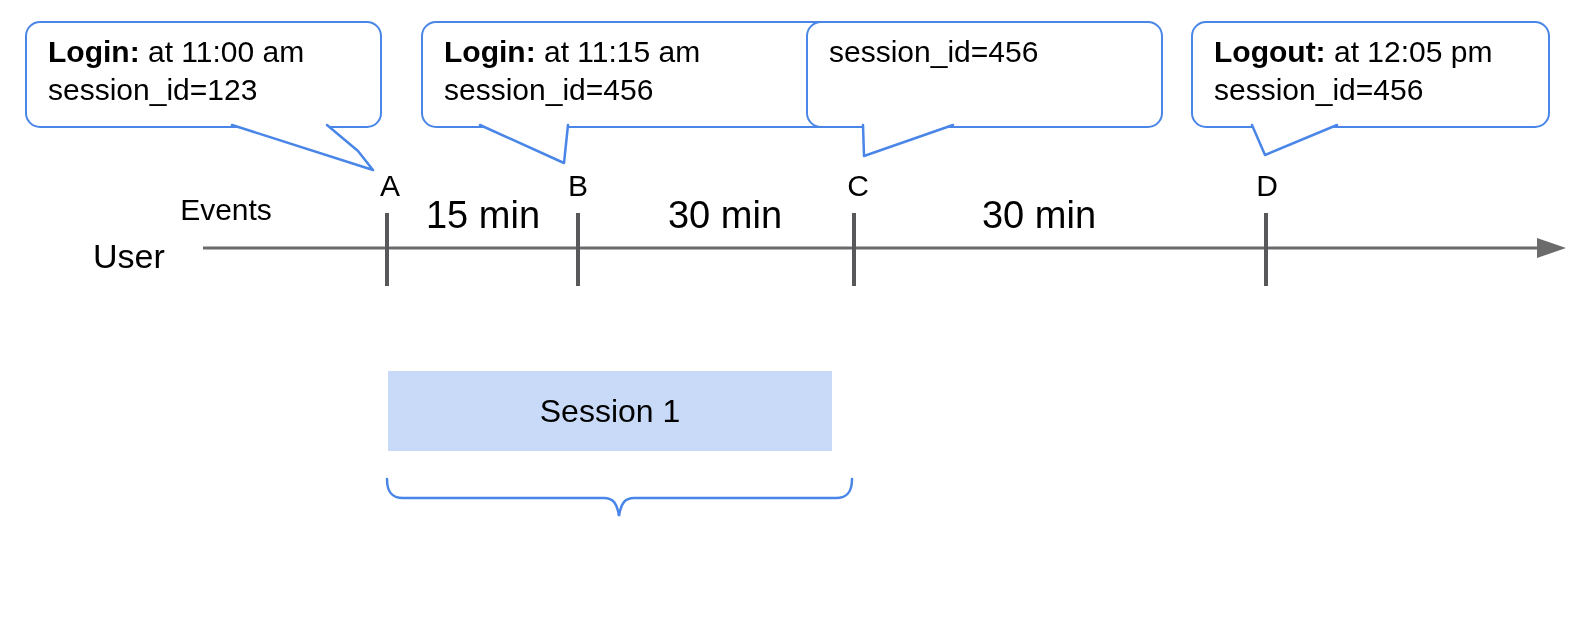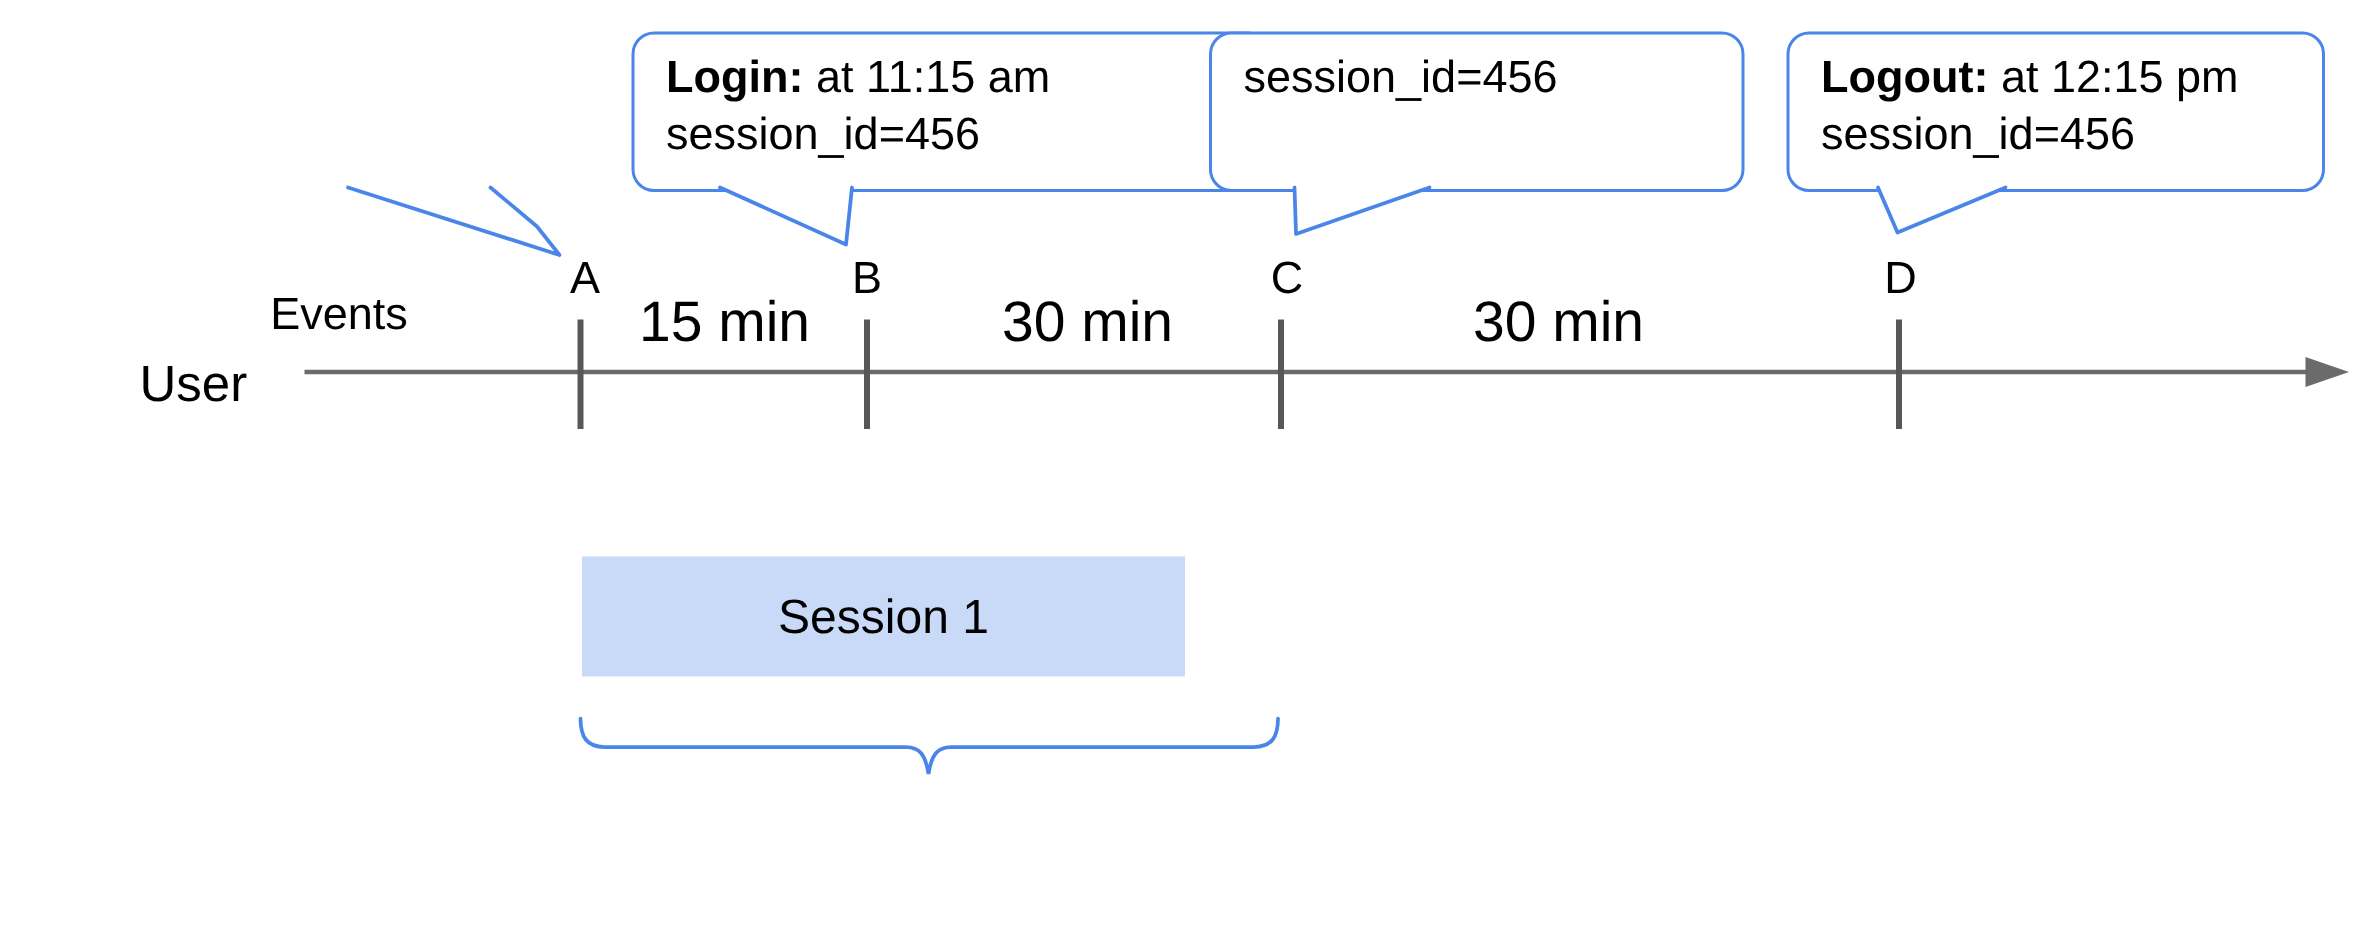--- a/index.html
+++ b/index.html
@@ -13,47 +13,51 @@
     border:2.5px solid #4a86e8;border-radius:15px;background:#fff;
     padding:10px 21px;z-index:1;
   }
   .callout .line{font-size:30px;line-height:38px;white-space:pre;}
   .callout .line b{font-weight:700;}
   .lbl{position:absolute;white-space:nowrap;}
   .marker-label,.events-label{font-size:30px;line-height:36px;transform:translateX(-50%);}
   .interval-label{font-size:38px;line-height:32px;transform:translateX(-50%);}
   .user-label{font-size:34px;line-height:40px;}
   .session-box{
-    position:absolute;left:388px;top:371px;width:402px;height:80px;
+    position:absolute;left:388px;top:371px;width:444px;height:80px;
     background:#c9daf8;z-index:1;
   }
   .session-box .session-text{
     width:100%;height:100%;display:flex;align-items:center;justify-content:center;
     font-size:32px;
   }
   .session-length{font-size:32px;line-height:38px;transform:translateX(-50%);}
   svg.overlay{position:absolute;left:0;top:0;z-index:5;pointer-events:none;}
 </style>
 </head>
 <body>
 
 <div class="stage">
 
+  <div class="callout" style="left:25px;width:357px;">
+    <div class="line"><b>Login:</b><span> at 11:00 am</span></div>
+    <div class="line">session_id=123</div>
+  </div>
 
   <div class="callout" style="left:421px;width:426px;">
     <div class="line"><b>Login:</b><span> at 11:15 am</span></div>
     <div class="line">session_id=456</div>
   </div>
 
   <div class="callout" style="left:806px;width:357px;">
     <div class="line">session_id=456</div>
   </div>
 
   <div class="callout" style="left:1191px;width:359px;">
-    <div class="line"><b>Logout:</b><span> at 12:15 pm</span></div>
+    <div class="line"><b>Logout:</b><span> at 12:05 pm</span></div>
     <div class="line">session_id=456</div>
   </div>
 
   <div class="lbl events-label" style="left:226px;top:168px;margin-top:24px;">Events</div>
   <div class="lbl marker-label" style="left:390px;top:168px;">A</div>
   <div class="lbl marker-label" style="left:578px;top:168px;">B</div>
   <div class="lbl marker-label" style="left:858px;top:168px;">C</div>
   <div class="lbl marker-label" style="left:1267px;top:168px;">D</div>
 
   <div class="lbl interval-label" style="left:483px;top:199px;">15 min</div>

